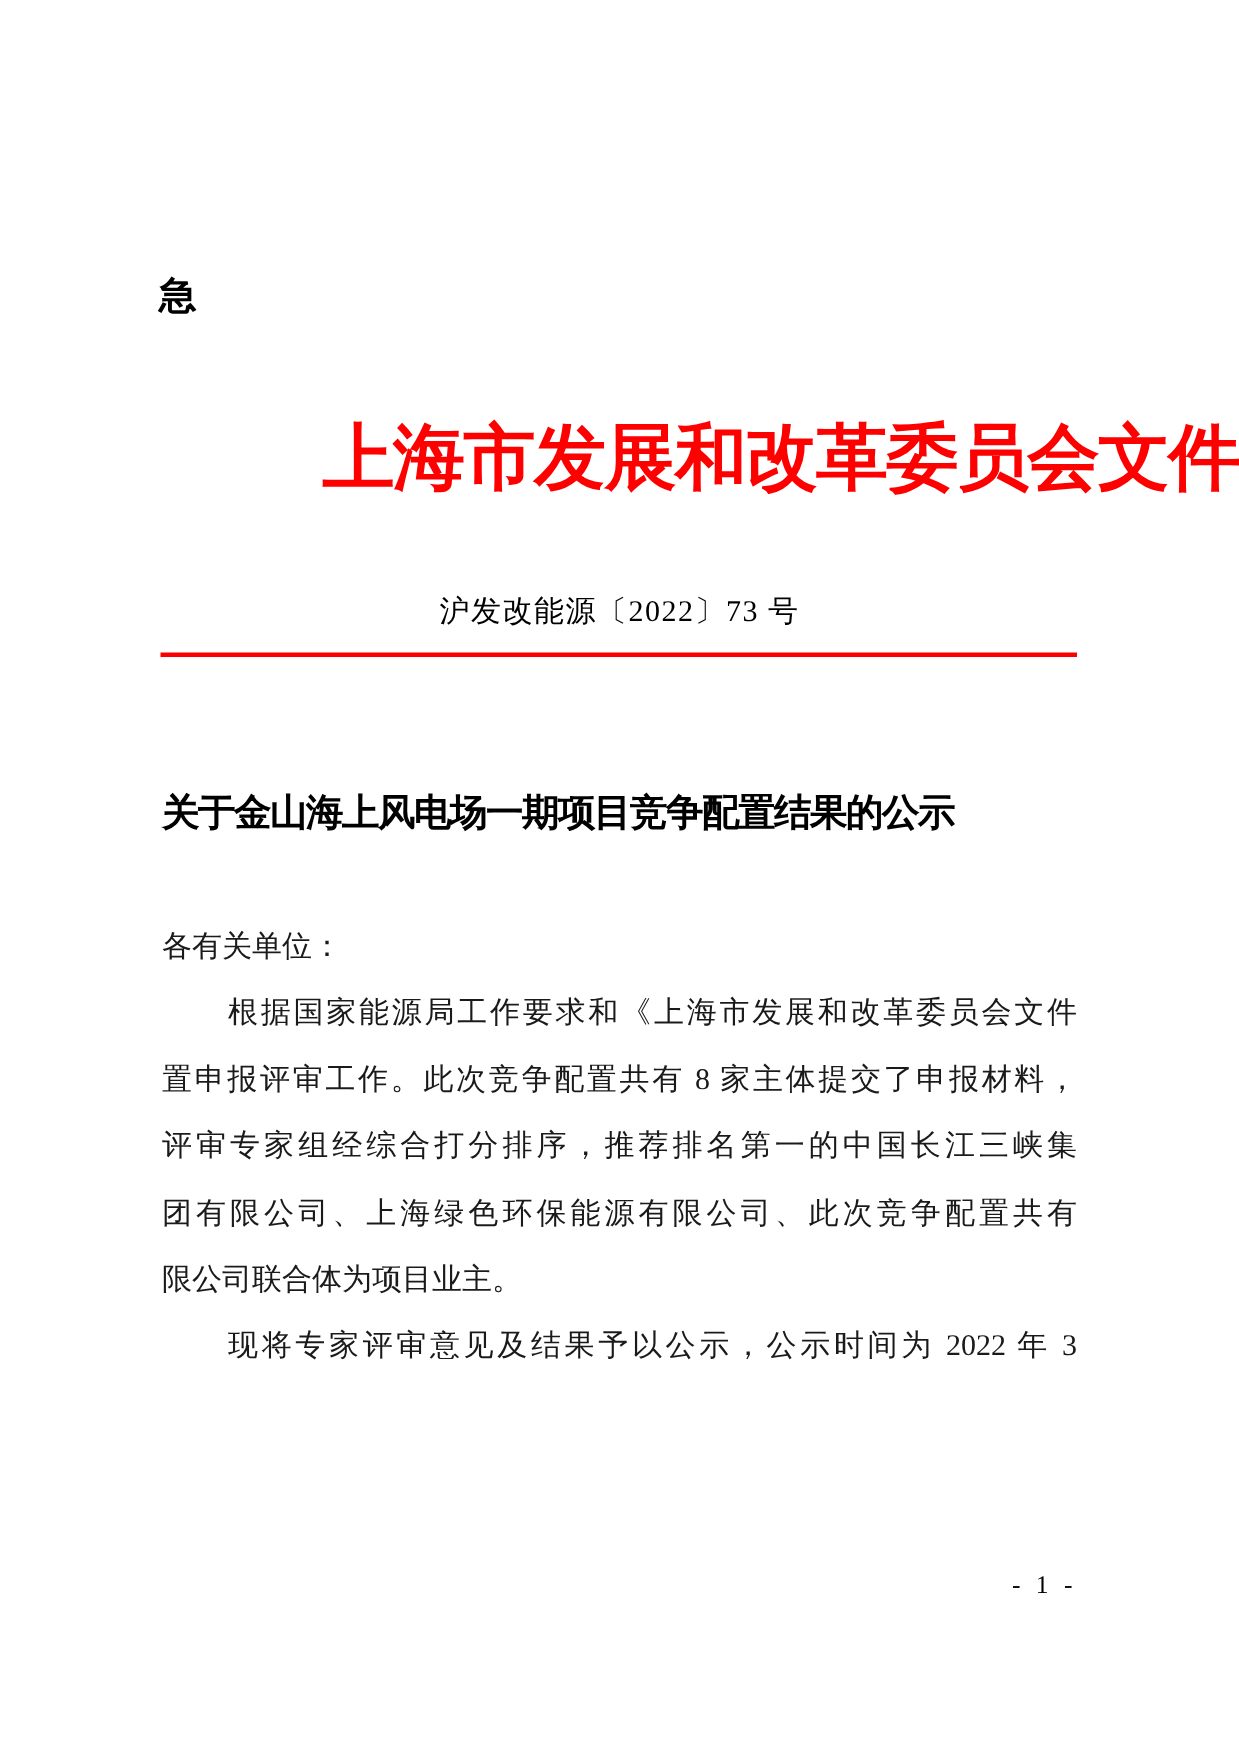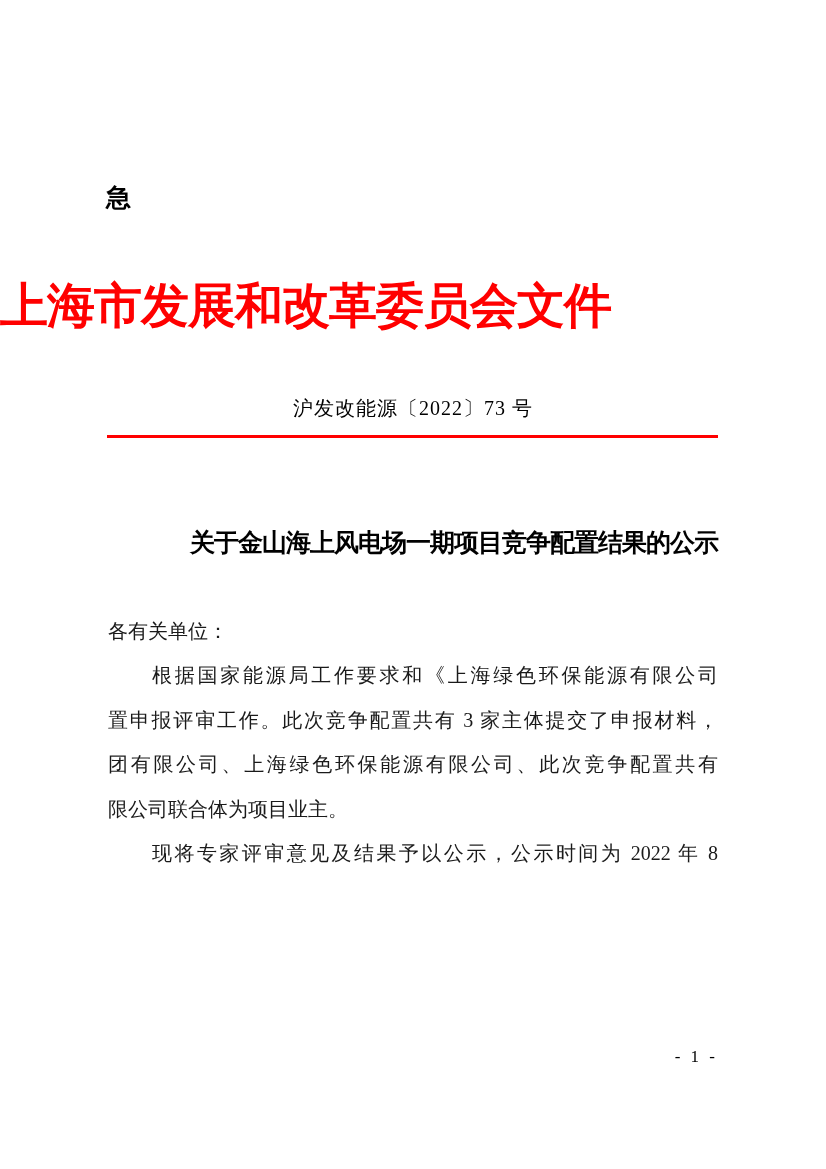--- a/index.html
+++ b/index.html
@@ -24,21 +24,21 @@
     font-weight: 700;
     font-size: 25px;
     line-height: 30px;
     color: #000;
   }
   .agency-title {
     position: absolute;
     left: 0;
     top: 275px;
     width: 826px;
-    text-align: left;
+    text-align: right;
     font-family: "Liberation Serif", serif;
     font-weight: 700;
     font-size: 48px;
     line-height: 62px;
     letter-spacing: -1px;
     color: var(--accent-red, #ff0000);
     white-space: nowrap;
   }
   .doc-number {
     position: absolute;
@@ -58,21 +58,21 @@
     width: 611px;
     height: 3px;
     background: var(--accent-red, #ff0000);
   }
   .doc-title {
     position: absolute;
     left: 108px;
     top: 526px;
     width: 610px;
     margin: 0;
-    text-align: right;
+    text-align: left;
     font-weight: 700;
     font-size: 25px;
     line-height: 34px;
     letter-spacing: -1px;
     color: #000;
     white-space: nowrap;
   }
   .body {
     position: absolute;
     left: 108px;
@@ -113,22 +113,23 @@
   <div class="agency-title">上海市发展和改革委员会文件</div>
 
   <div class="doc-number">沪发改能源〔2022〕73 号</div>
 
   <div class="red-divider"></div>
 
   <h1 class="doc-title">关于金山海上风电场一期项目竞争配置结果的公示</h1>
 
   <div class="body">
       <div class="body-line">各有关单位：</div>
-      <div class="body-line indent justify">根据国家能源局工作要求和《上海绿色环保能源有限公司</div>
-      <div class="body-line justify">置申报评审工作。此次竞争配置共有 3 家主体提交了申报材料，</div>
+      <div class="body-line indent justify">根据国家能源局工作要求和《上海市发展和改革委员会文件</div>
+      <div class="body-line justify">置申报评审工作。此次竞争配置共有 8 家主体提交了申报材料，</div>
+      <div class="body-line justify">评审专家组经综合打分排序，推荐排名第一的中国长江三峡集</div>
       <div class="body-line justify">团有限公司、上海绿色环保能源有限公司、此次竞争配置共有</div>
       <div class="body-line">限公司联合体为项目业主。</div>
-      <div class="body-line indent justify">现将专家评审意见及结果予以公示，公示时间为 2022 年 8</div>
+      <div class="body-line indent justify">现将专家评审意见及结果予以公示，公示时间为 2022 年 3</div>
     </div>
 
   <div class="page-number">- 1 -</div>
 
 </div>
 
 </body></html>

